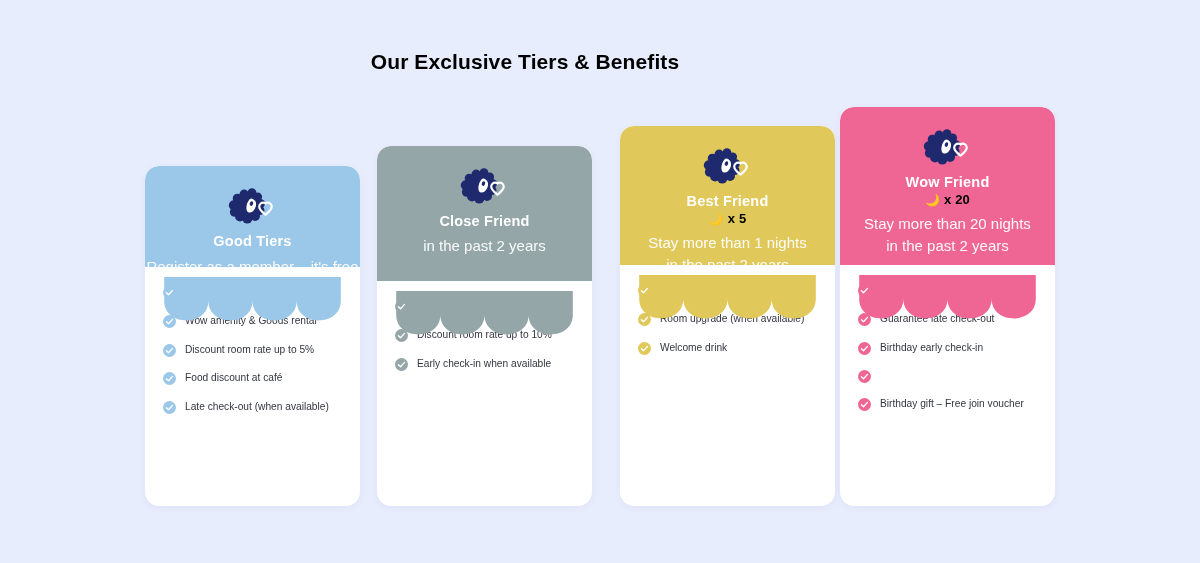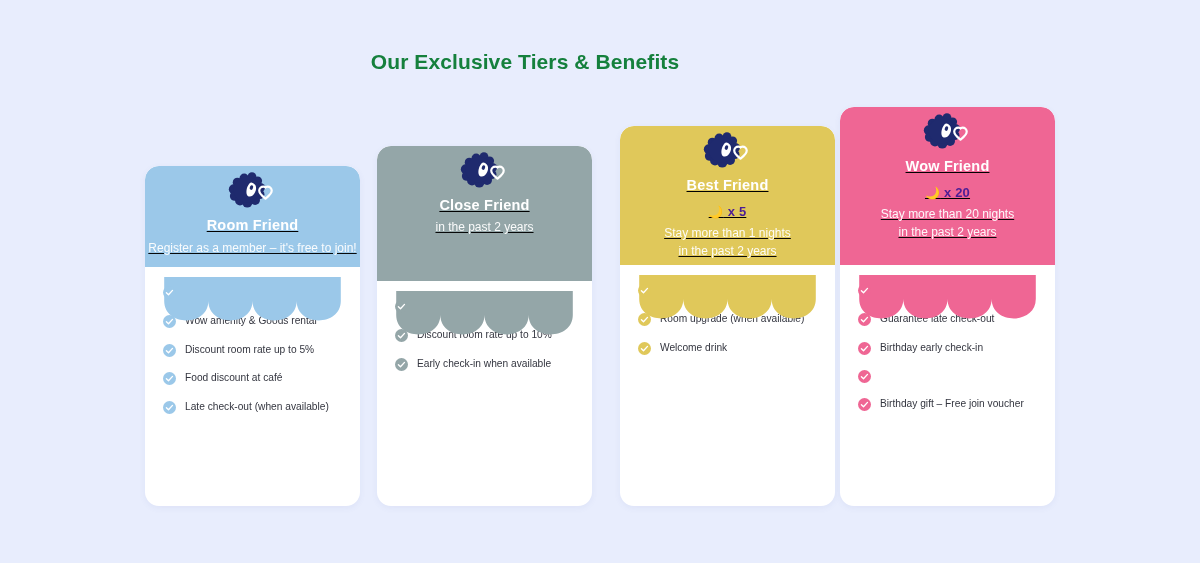--- a/index.html
+++ b/index.html
@@ -8,60 +8,59 @@
     background: #e8edfd;
     font-family: "Liberation Sans", sans-serif;
     overflow: hidden;
   }
   #page-title {
     position: absolute;
     top: 50px; left: 0; width: 1050px;
     text-align: center;
     font-size: 21px;
     font-weight: bold;
-    color: #15803d;
+    color: #000000;
     letter-spacing: .1px;
   }
   .cards { position: absolute; top: 0; left: 0; width: 1200px; height: 563px; }
 
   .card {
     position: absolute;
     width: 215px;
     border-radius: 14px;
     background: #ffffff;
     box-shadow: 0 2px 6px rgba(80,100,170,.07);
     overflow: hidden;
   }
   .card-header {
     position: relative;
     width: 100%;
     border-radius: 14px 14px 0 0;
-    padding-top: 6px;
+    padding-top: 22px;
     text-align: center;
-    text-decoration: underline;
   }
   
   .cloud-scallops {
     position: absolute;
     left: 0; width: 100%;
     height: 46px;
     display: block;
   }
   .tier-icon { display: block; margin: 0 auto 0; }
   .tier-name {
     font-size: 14.5px; font-weight: bold; color: #ffffff;
     margin-top: 8px; letter-spacing: .2px;
   }
   .tier-nights {
-    font-size: 13px; font-weight: bold; color: #4c1d95;
-    margin-top: 11px; letter-spacing: .2px;
+    font-size: 13px; font-weight: bold; color: #000000;
+    margin-top: 2px; letter-spacing: .2px;
   }
   .tier-nights .moon { font-size: 12px; }
   .tier-desc {
-    font-size: 12px; color: #ffffff; line-height: 1.45;
+    font-size: 15px; color: #ffffff; line-height: 1.45;
     margin-top: 6px; opacity: .95;
   }
   .tier-desc.single { margin-top: 7px; }
 
   .benefits {
     list-style: none;
     padding: 0 16px 0 18px;
   }
   .benefit {
     display: flex;
@@ -103,21 +102,21 @@
             <circle cx="63" cy="43" r="9"></circle>
       <circle cx="25" cy="55" r="9.5"></circle>
             <circle cx="54" cy="54" r="9.5"></circle>
       <circle cx="39" cy="59" r="9.5"></circle>
       <circle cx="38" cy="34" r="25"></circle>
     </g>
     <path d="M47 20 C56 22 58 31 54 39 C51 46 44 49 40 46 C36 43 37 33 40 27 C42 23 44 20 47 20 Z" fill="#ffffff"></path>
     <ellipse cx="47" cy="30" rx="3.2" ry="4.6" fill="#1f2a6e" transform="rotate(18 47 30)"></ellipse>
     <path d="M70 28 c-4.5 0 -8 3.4 -8 7.8 c0 7.4 8.6 12.6 12 15.4 c3.4 -2.8 12 -8 12 -15.4 c0 -4.4 -3.5 -7.8 -8 -7.8 c-2 0 -3.4 .9 -4 2 c-.6 -1.1 -2 -2 -4 -2 Z" fill="none" stroke="#ffffff" stroke-width="4.2" stroke-linejoin="round"></path>
   </svg>
-      <div class="tier-name">Room Friend</div>
+      <div class="tier-name">Good Tiers</div>
 
       <div class="tier-desc single">
           <div>Register as a member – it's free to join!</div>
         </div>
       <div style="position:absolute;left:0;bottom:-10px;width:100%;">
           <svg class="cloud-scallops" width="215" height="56" viewBox="0 0 215 56">
             <path d="M0,0 L215,0 L215,29.3375 C215,60.78125 161.25,60.78125 161.25,29.3375 C161.25,60.78125 107.5,60.78125 107.5,29.3375 C107.5,60.78125 53.75,60.78125 53.75,29.3375 C53.75,60.78125 0,60.78125 0,29.3375 L0,29.3375 Z" fill="#9bc8e9"></path>
           </svg>
         </div>
     </div>

